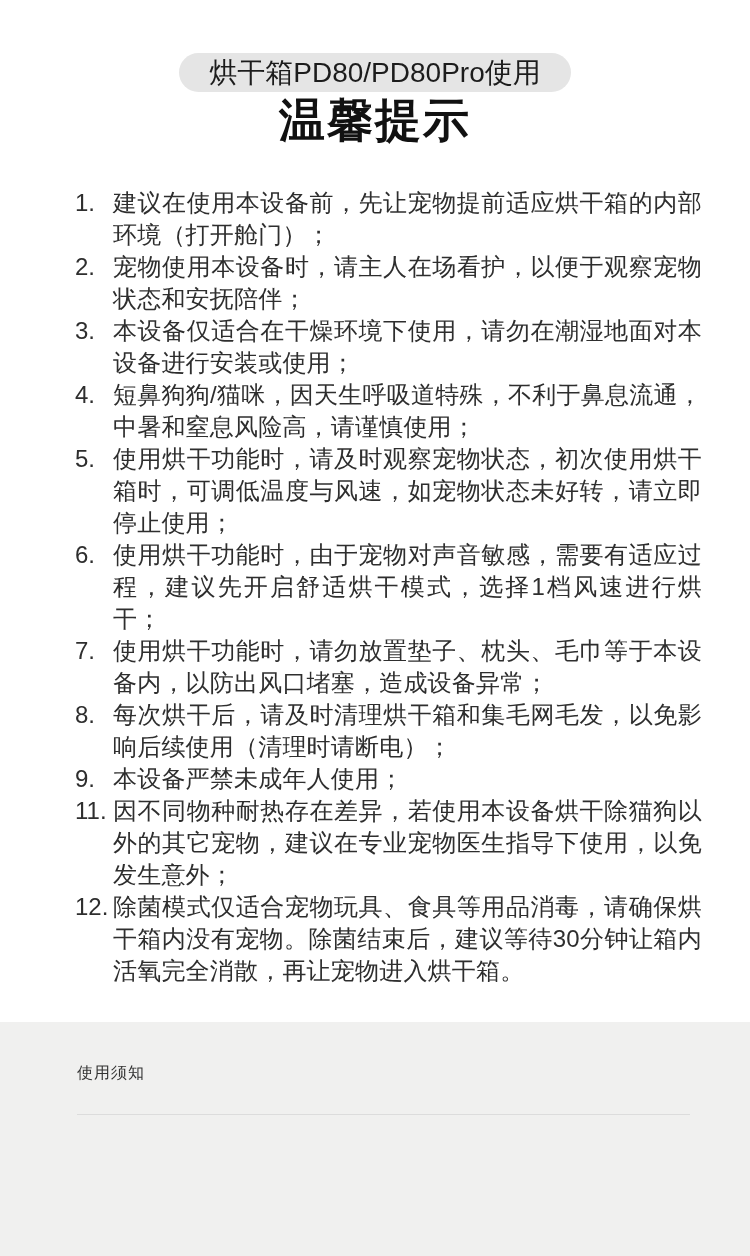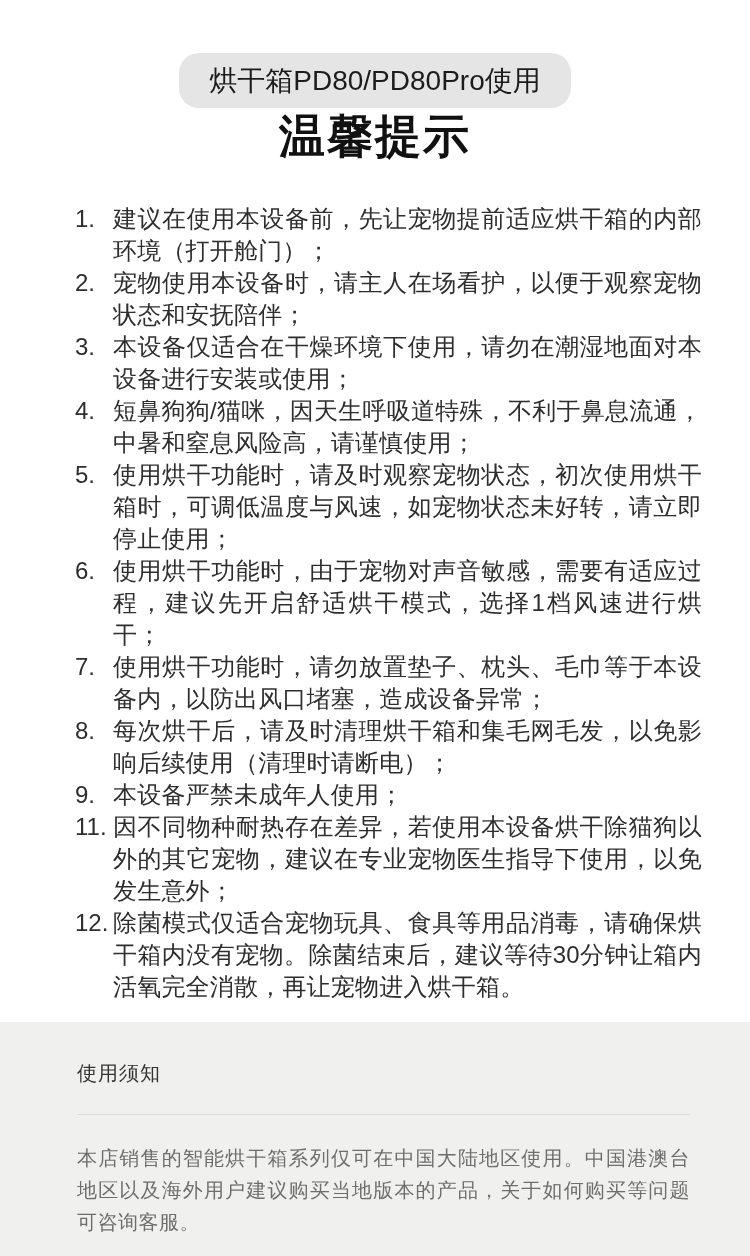--- a/index.html
+++ b/index.html
@@ -21,21 +21,21 @@
     display: flex;
     justify-content: center;
     padding-top: 53px;
   }
   .badge {
     background: #e5e5e5;
     color: #1c1c1c;
     font-size: 28px;
     line-height: 39px;
     height: 39px;
-    padding: 8px 30px;
+    padding: 0 30px;
     border-radius: 20px;
     white-space: nowrap;
   }
 
   
   .page-title {
     margin-top: 6px;
     text-align: center;
     font-size: 46px;
     line-height: 44px;
@@ -72,21 +72,21 @@
     position: absolute;
     left: 0;
     right: 0;
     top: 1022px;
     bottom: 0;
     background: #f0f0ef;
     box-sizing: border-box;
     padding: 36px 60px 0 77px;
   }
   .notice-heading {
-    font-size: 20px;
+    font-size: 16px;
     line-height: 30px;
     color: #333333;
     font-weight: 500;
     letter-spacing: 1px;
   }
   .notice-divider {
     height: 1px;
     background: #dcdcdc;
     margin-top: 26px;
   }
@@ -154,16 +154,15 @@
     </div>
     <div class="tip">
       <span class="tip-num">12.</span>
       <span class="tip-text">除菌模式仅适合宠物玩具、食具等用品消毒，请确保烘干箱内没有宠物。除菌结束后，建议等待30分钟让箱内活氧完全消散，再让宠物进入烘干箱。</span>
     </div>
   </div>
 
   <div class="notice">
     <div class="notice-heading">使用须知</div>
     <div class="notice-divider"></div>
-    <div class="notice-body">本店销售的智能烘干箱系列仅可在中国大陆地区使用。中国港澳台地区以及海外用户建议购买当地版本的产品，关于如何购买等问题可咨询客服。</div>
   </div>
 
 </div>
 
 </body></html>

